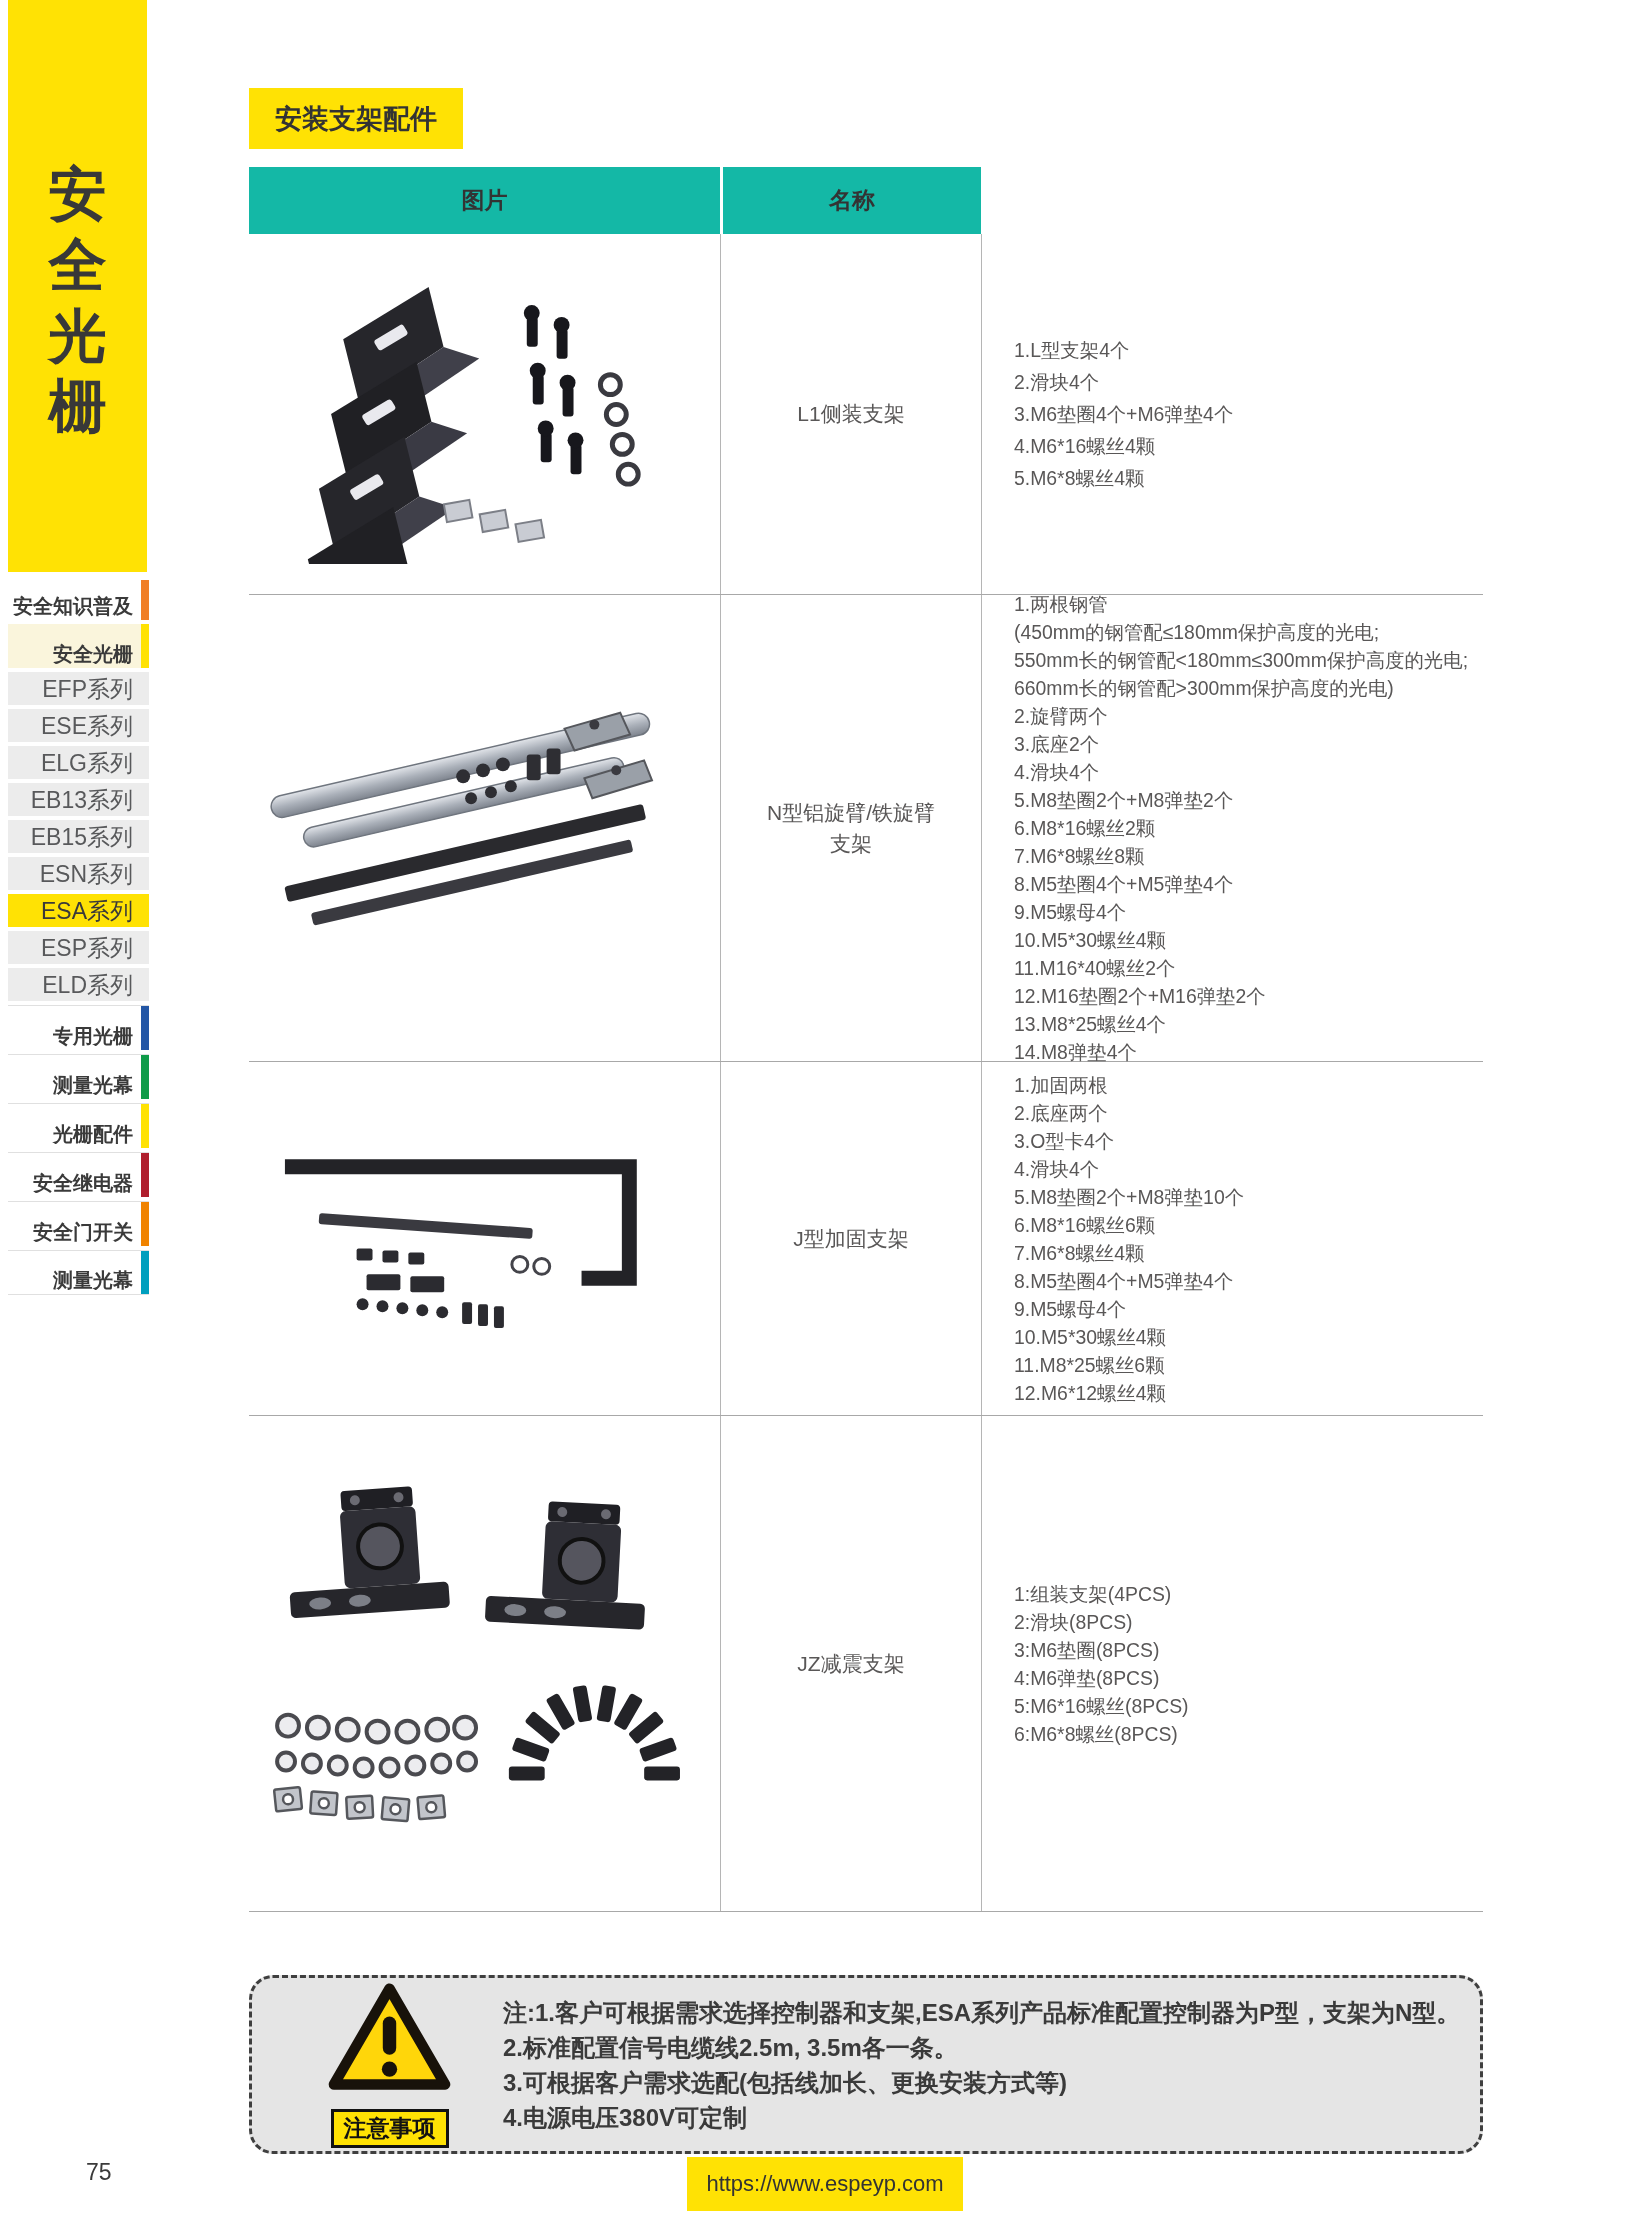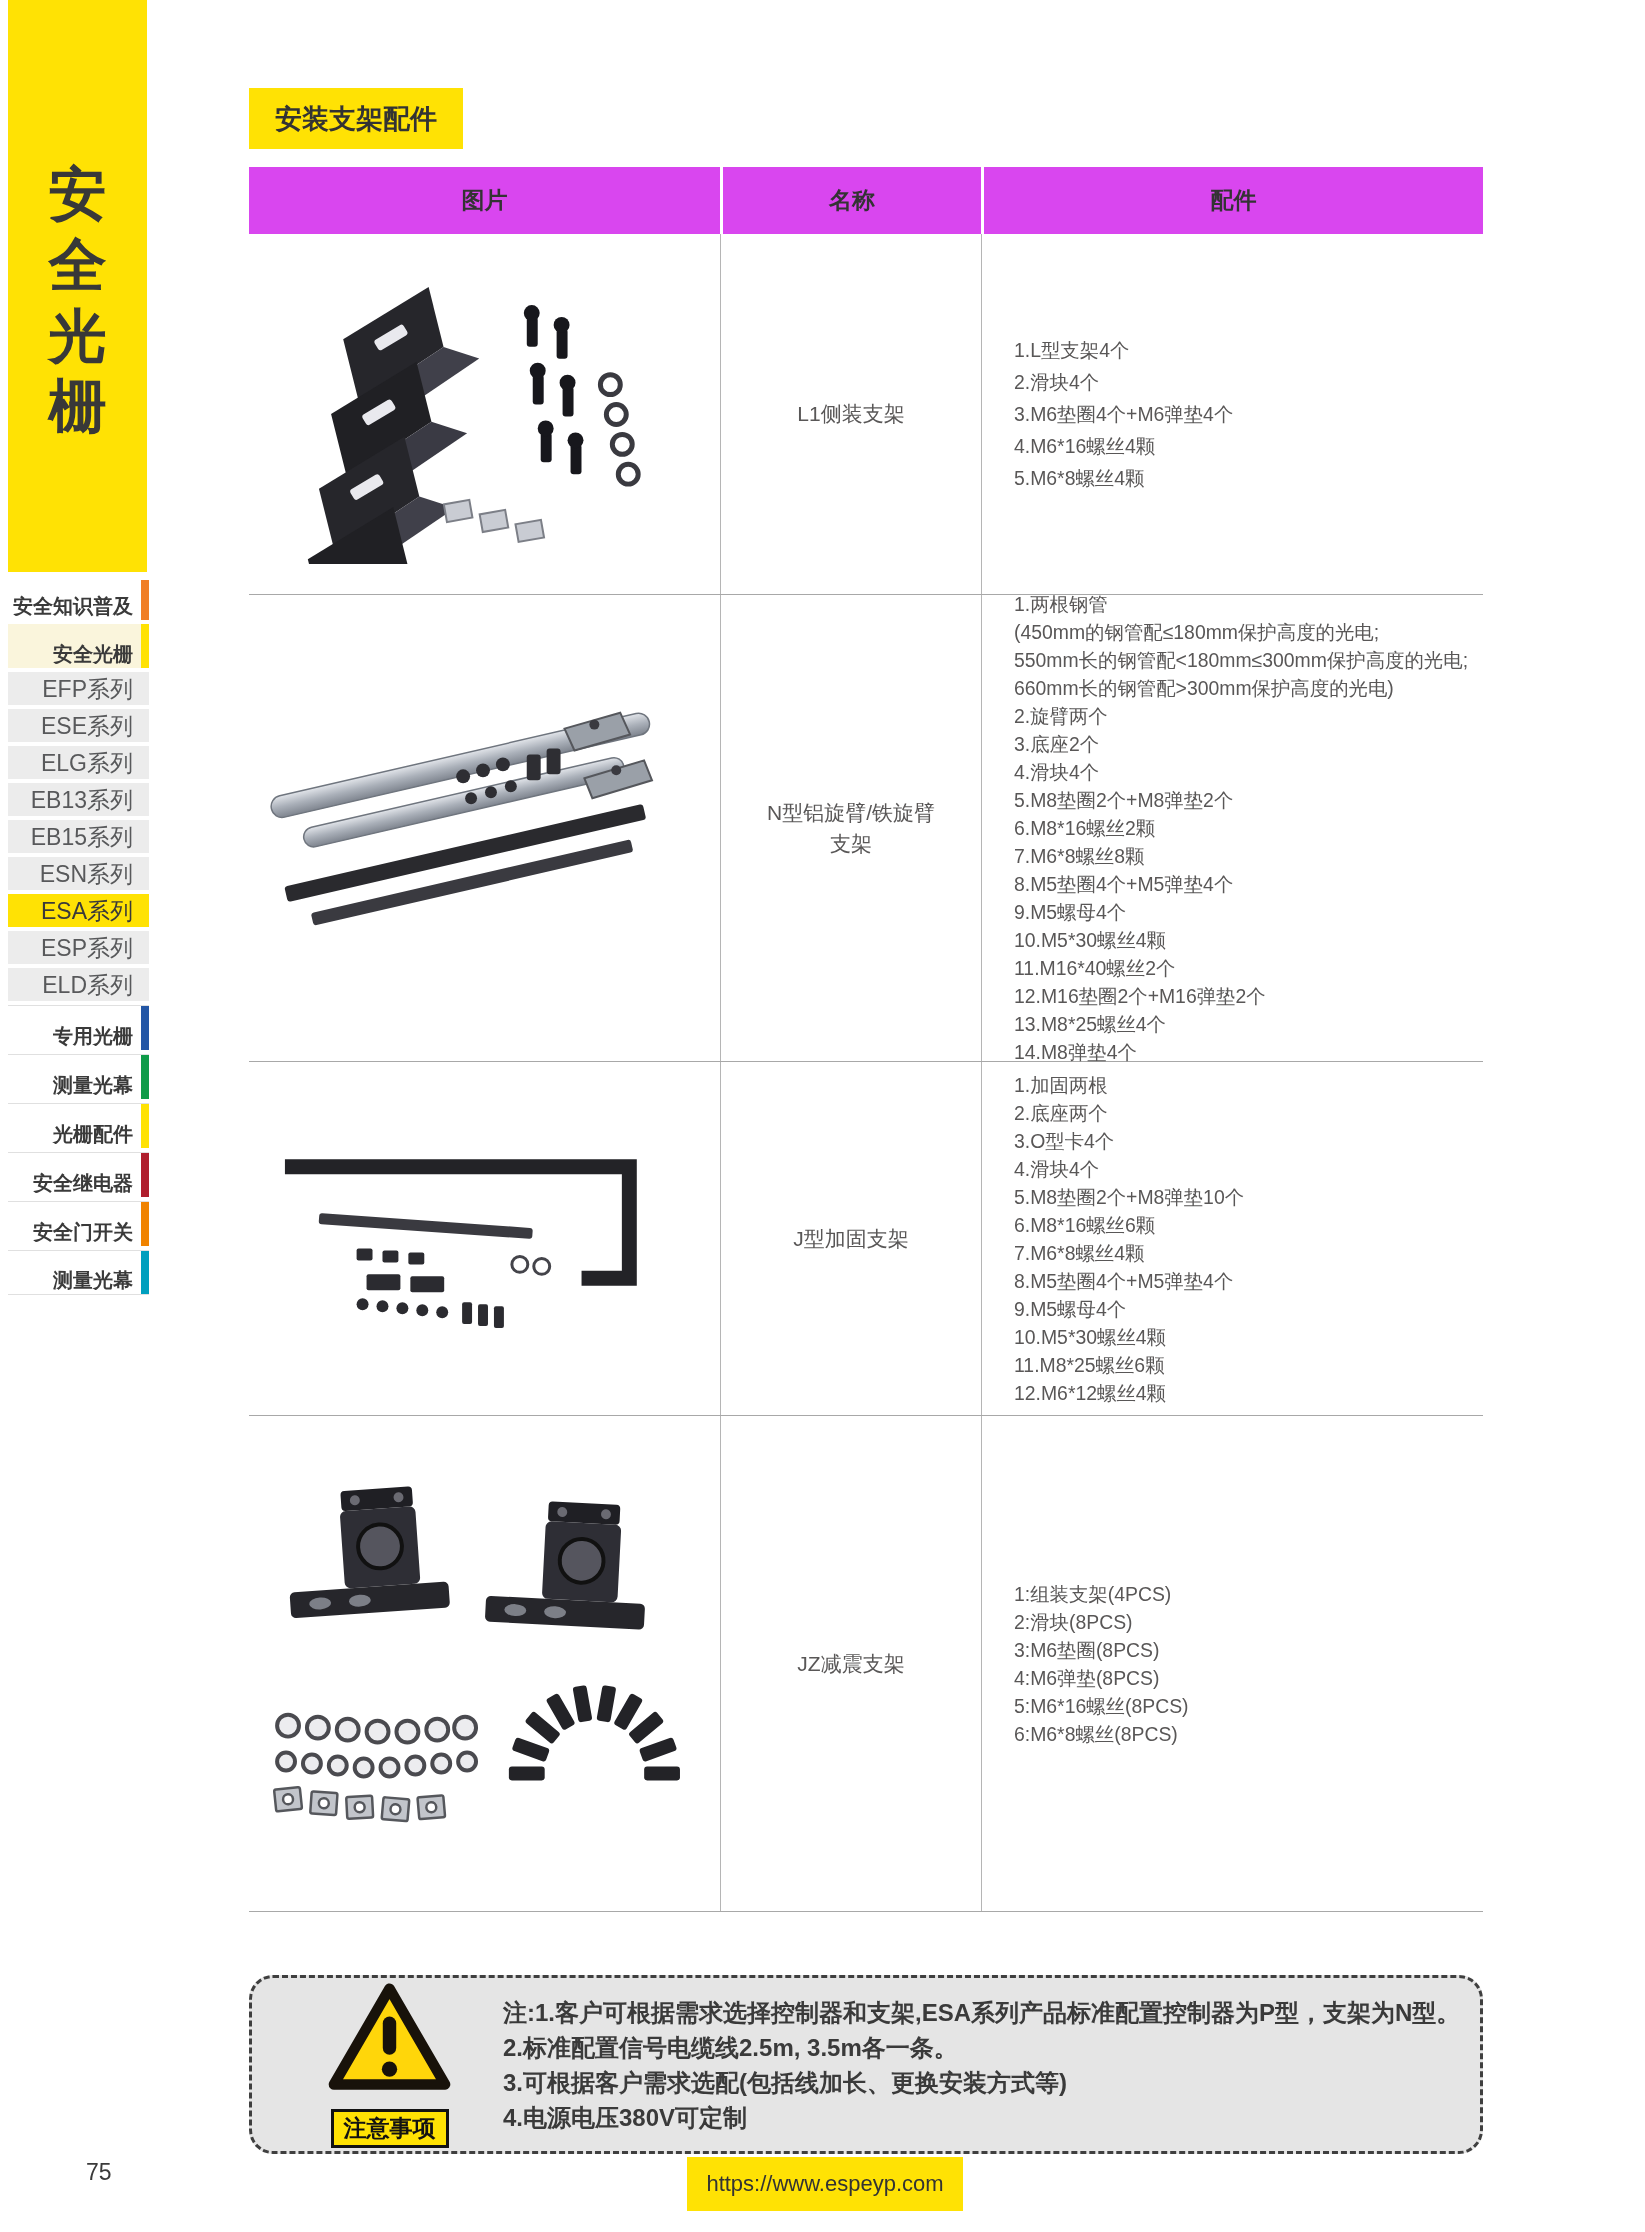--- a/index.html
+++ b/index.html
@@ -24,21 +24,21 @@
   .bar-orange{background:#F07E26}.bar-yellow{background:#FFE204}.bar-blue{background:#2356A5}
   .bar-green{background:#0F9B49}.bar-red{background:#AF1E2D}.bar-orange2{background:#F08300}
   .bar-cyan{background:#009FBE}
 
   
   .section-title{position:absolute;left:249px;top:88px;height:49px;background:#FFE204;
                  display:flex;align-items:center;padding:6px 26px;font-size:27px;font-weight:bold;color:#333;}
 
   .tbl{position:absolute;left:249px;top:167px;width:1234px;}
   .thead{display:flex;height:67px;}
-  .th{background:#d946ef;display:flex;align-items:center;justify-content:center;
+  .th{background:#14b8a6;display:flex;align-items:center;justify-content:center;
       font-size:23px;font-weight:bold;color:#333;box-sizing:border-box;}
   .th + .th{border-left:3px solid #ffffff;}
   .c1{width:471px;}.c2{width:261px;}.c3{width:502px;}
   .trow{display:flex;border-bottom:1px solid #a8a8a8;}
   .td{box-sizing:border-box;display:flex;align-items:center;justify-content:center;}
   .td + .td{border-left:1px solid #b5b5b5;}
   .td.c3{justify-content:flex-start;padding-left:32px;}
   .pname{font-size:21px;color:#595757;text-align:center;white-space:pre-line;line-height:1.5;}
   .acc{font-size:19.4px;color:#595757;line-height:28px;}
   .r1 .acc{line-height:32px;}
@@ -129,21 +129,20 @@
       <i class="bar bar-cyan"></i>
     </div>
   </nav>
 
   <div class="section-title">安装支架配件</div>
 
   <div class="tbl">
     <div class="thead">
       <div class="th c1">图片</div>
       <div class="th c2">名称</div>
-      <div class="th c3">配件</div>
     </div>
 
     <div class="trow r1" style="height:360px">
       <div class="td c1">
         <svg width="378" height="299" viewBox="0 0 380 300">
           <g transform="rotate(-14 190 150)">
             <g transform="translate(70,8)">
               <path d="M0,34 L96,4 L96,66 L0,100 Z" fill="#26262b"></path>
                 <path d="M0,100 L96,66 L128,86 L30,122 Z" fill="#40404a"></path>
               <rect x="30" y="38" width="34" height="12" rx="3" fill="#e9e9ee" transform="rotate(-17 47 44)"></rect>

